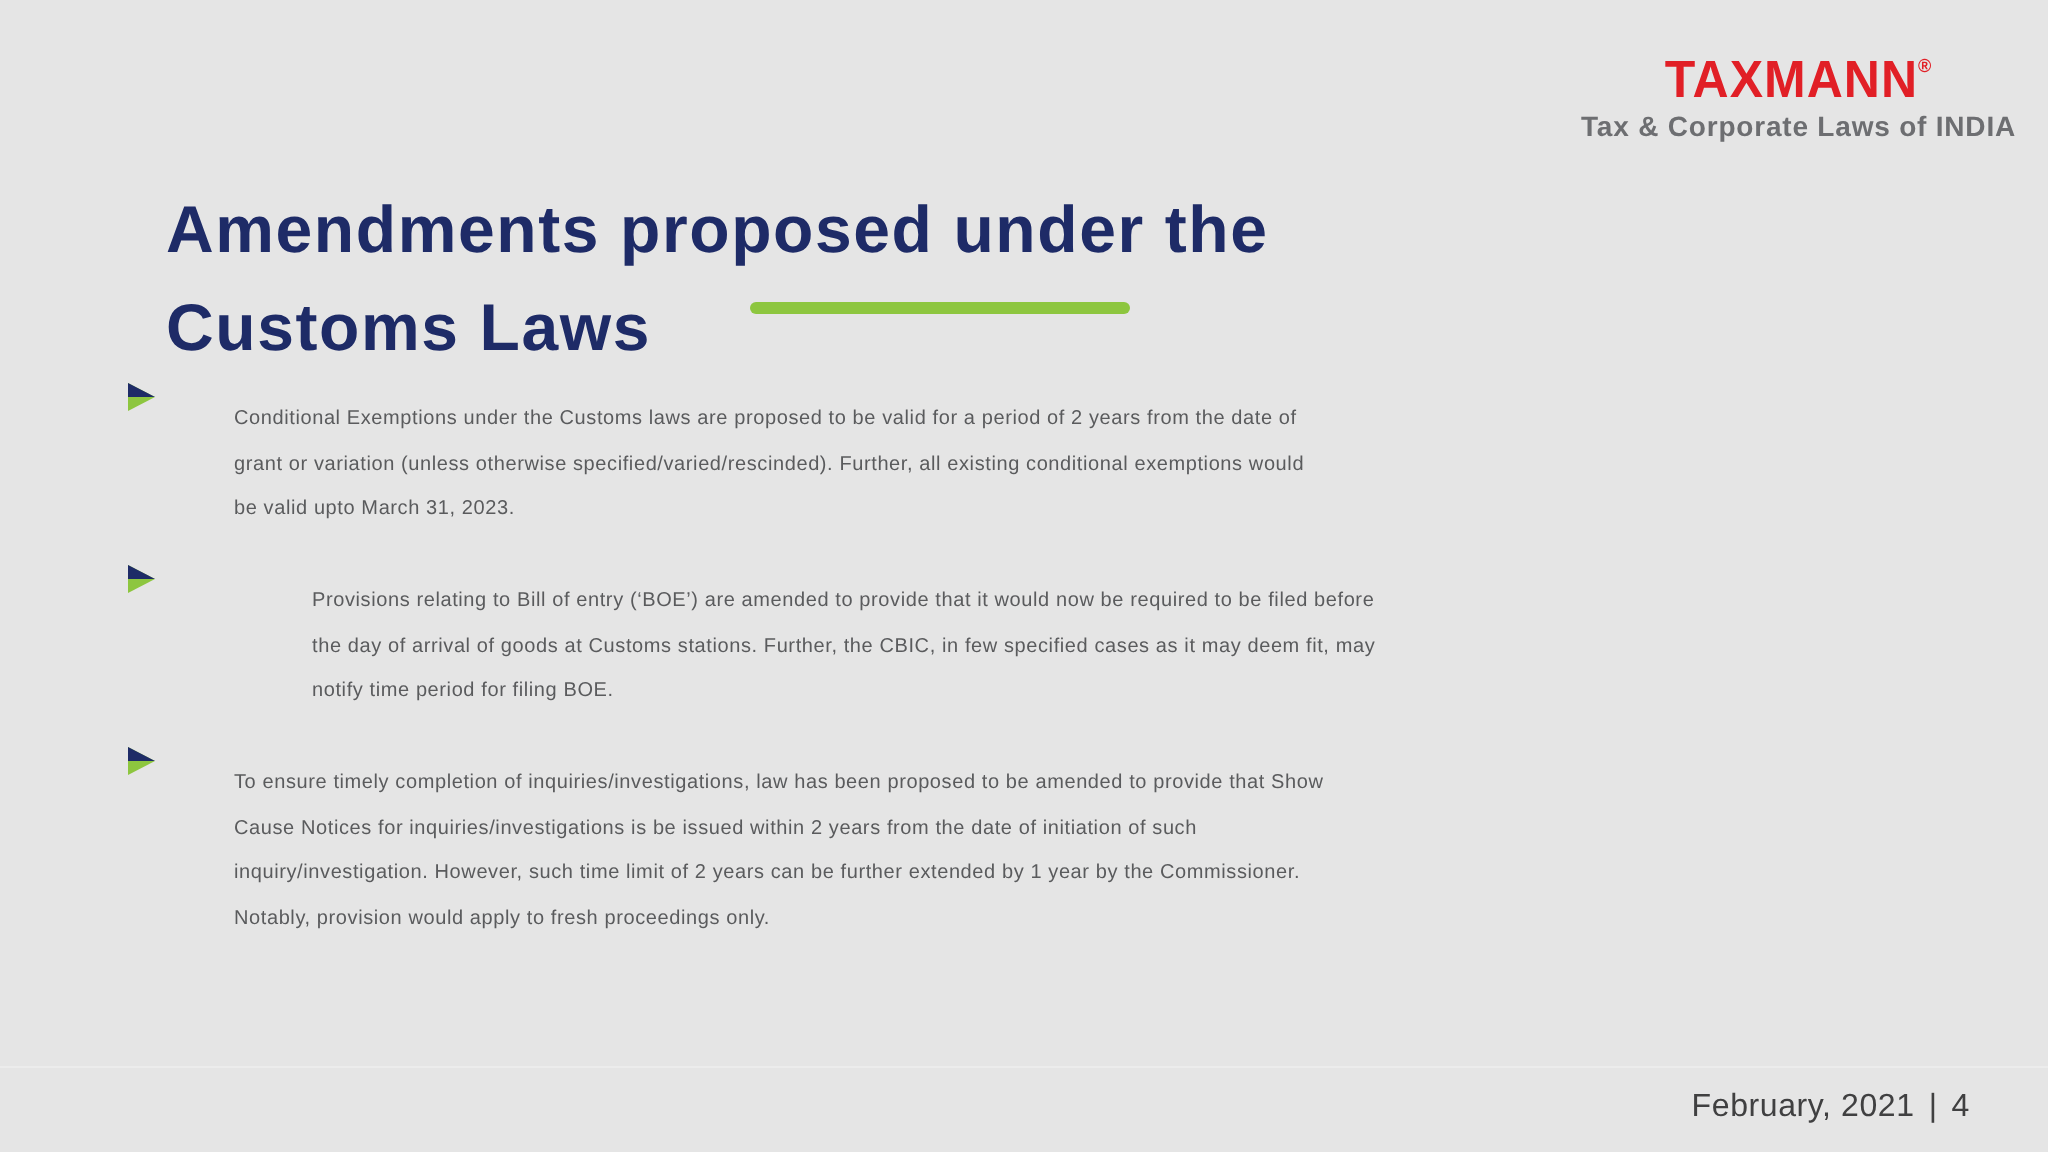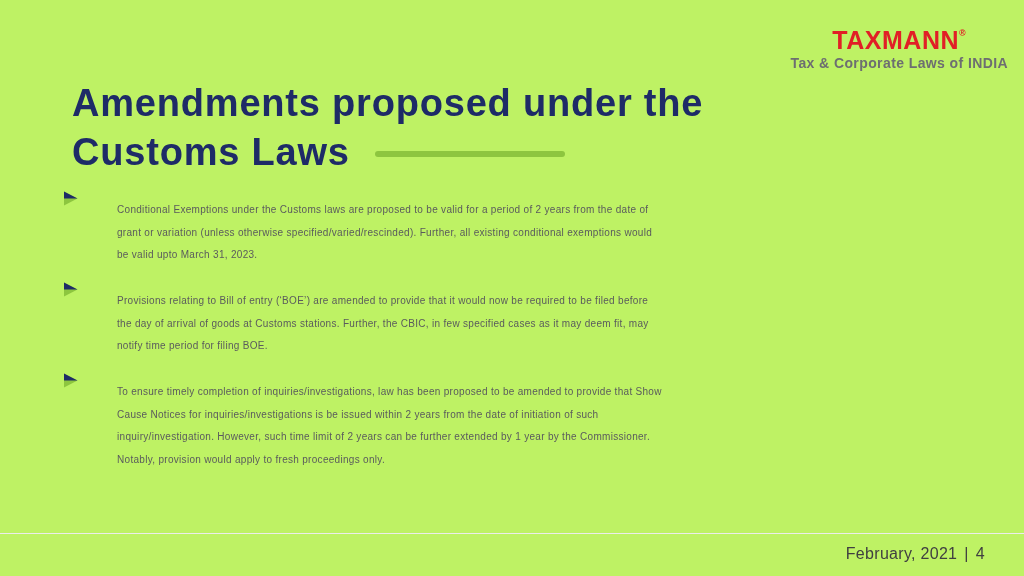--- a/index.html
+++ b/index.html
@@ -1,19 +1,19 @@
 <!DOCTYPE html>
 <html><head>
 <meta charset="utf-8">
 <style>
   html,body{margin:0;padding:0;background:#ffffff;}
   .slide{
     position:relative;
     width:1024px;height:576px;
-    background:#bef264;
+    background:#e5e5e5;
     overflow:hidden;
     font-family:"Liberation Sans", sans-serif;
   }
 
   
   .logo{
     position:absolute;top:28px;right:16px;
     text-align:center;
   }
   .logo-word{
@@ -36,23 +36,23 @@
     color:#6d6e71;
     font-size:14px;
     font-weight:700;
     letter-spacing:0.4px;
     white-space:nowrap;
   }
 
   
   .title{
     position:absolute;left:71px;top:78px;
-    margin:1px;
+    margin:12px;
     color:#1e2b67;
-    font-size:38px;
+    font-size:33px;
     font-weight:800;
     line-height:49px;
     letter-spacing:0.8px;
     white-space:pre-line;
   }
   .title-underline{
     position:absolute;left:375px;top:151px;
     width:190px;height:6px;
     background:#8dc63f;
     border-radius:3px;
@@ -72,21 +72,21 @@
   }
   .bullet-text{
     margin:12px;
     color:#5a5b5d;
     font-size:10px;
     line-height:22.5px;
     letter-spacing:0.3px;
     white-space:pre-line;
   }
   .bullet-1{top:187px;}
-  .bullet-2{top:278px;}
+  .bullet-2{top:278px;gap:39px;}
   .bullet-3{top:369px;}
 
   
   .footer-line{
     position:absolute;left:0;top:533px;
     width:1024px;height:1px;
     background:#ececec;
   }
   .footer-left{
     position:absolute;left:38px;top:545px;

